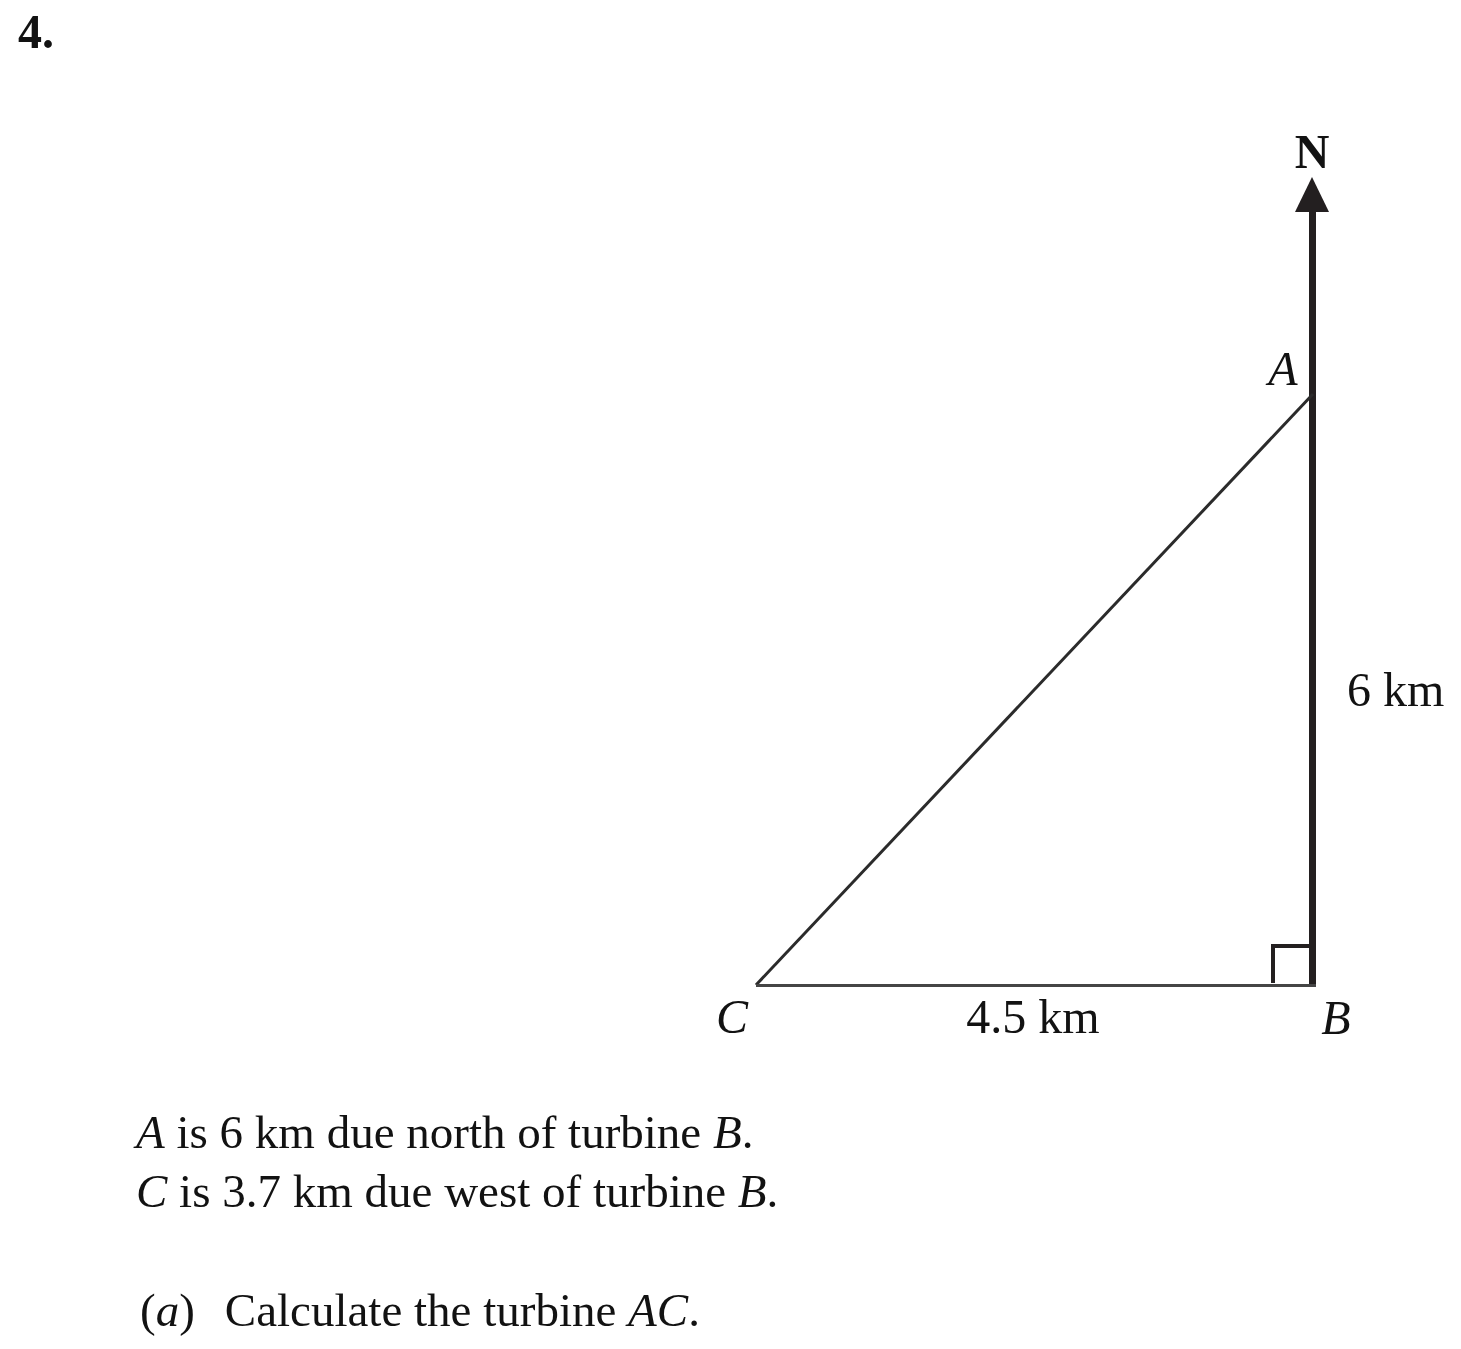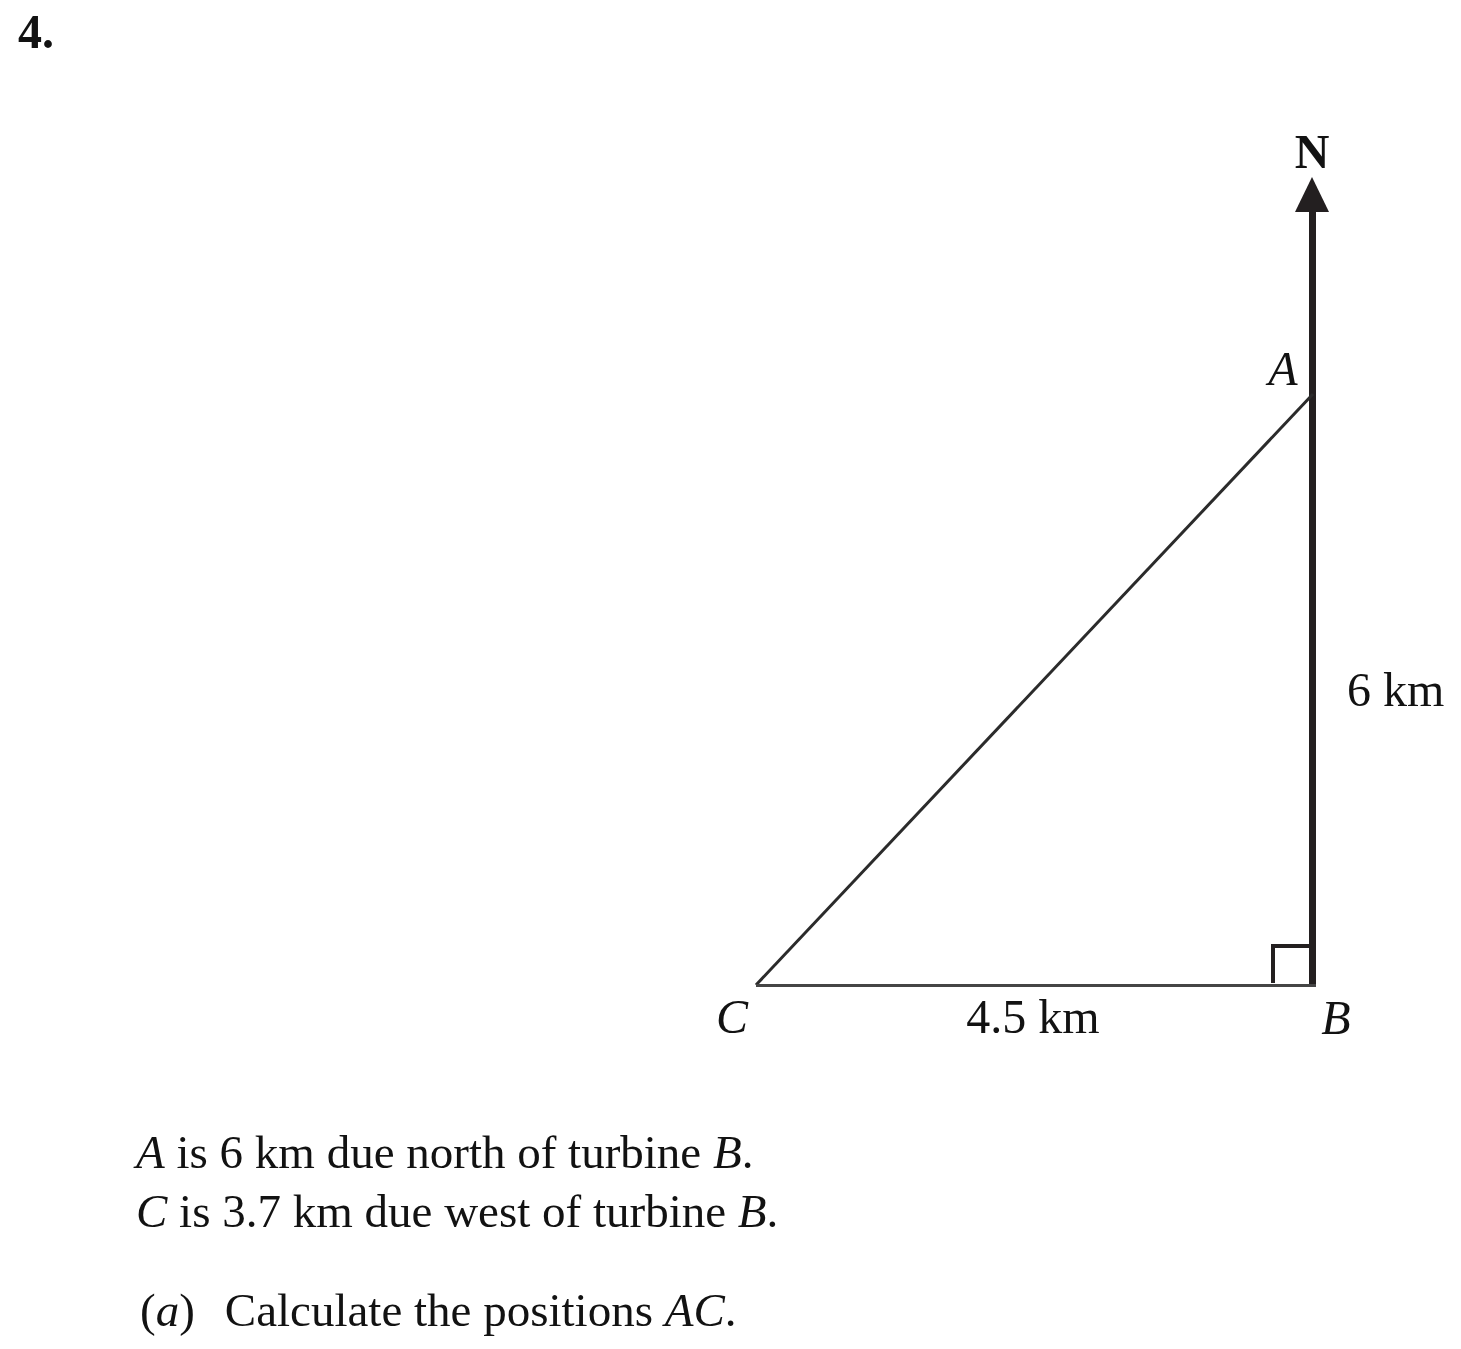--- a/index.html
+++ b/index.html
@@ -29,21 +29,20 @@
     font-size: 48px;
     white-space: nowrap;
     transform: translate(-50%, -50%);
   }
   .label-n { font-weight: bold; }
   .label-6km { transform: translate(0, -50%); margin-left: 20px; }
   .statements {
     left: 136px; top: 1103px;
     font-size: 47px; line-height: 59px;
     white-space: nowrap;
-    margin-top: 20px;
   }
   .part-a {
     left: 140px; top: 1283px;
     font-size: 47px;
     white-space: nowrap;
   }
   .part-a .paren-group { margin-right: 30px; }
 </style>
 </head>
 <body>
@@ -81,16 +80,16 @@
   <div class="abs statements">
     <div>
       <span class="it">A</span><span> is 6 km due north of turbine </span><span class="it">B</span><span>.</span>
     </div>
     <div>
       <span class="it">C</span><span> is 3.7 km due west of turbine </span><span class="it">B</span><span>.</span>
     </div>
   </div>
 
   <div class="abs part-a">
-    <span class="paren-group"><span>(</span><span class="it">a</span><span>)</span></span><span>Calculate the positions </span><span class="it">AC</span><span>.</span>
+    <span class="paren-group"><span>(</span><span class="it">a</span><span>)</span></span><span>Calculate the turbine </span><span class="it">AC</span><span>.</span>
   </div>
 
 </div>
 
 </body></html>

